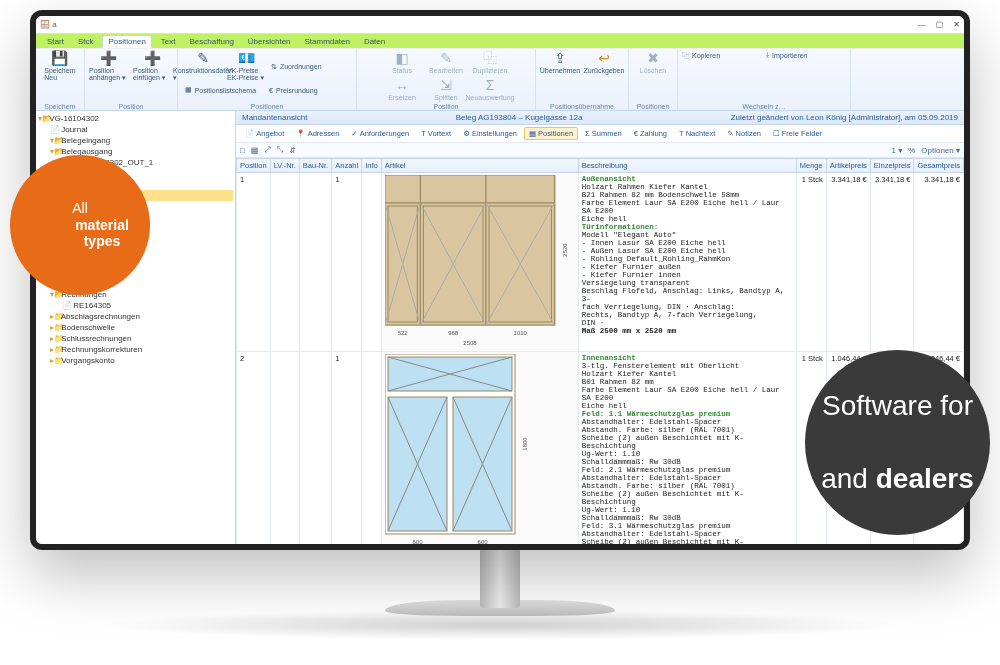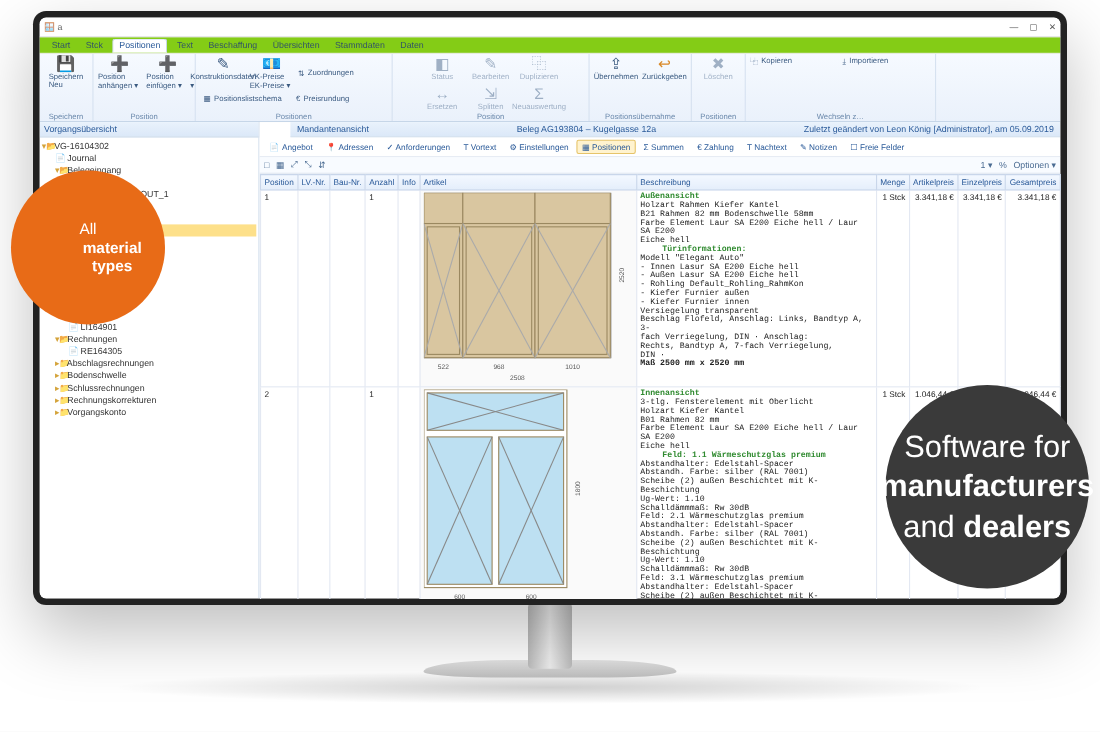--- a/index.html
+++ b/index.html
@@ -68,21 +68,21 @@
     align-items: center;
     justify-content: space-between;
     padding: 0 4px;
     font-size: 8px;
     color: #666;
   }
   .titlebar .win-ctrls { display: flex; gap: 10px; color: #555; }
   
   .menu {
     height: 15px;
-    background: #84cc16;
+    background: #bef264;
     display: flex;
     gap: 4px;
     padding: 0 6px;
     align-items: center;
     font-size: 8px;
     border-bottom: 1px solid #eee;
   }
   .menu span { padding: 1px 5px; color: #356; cursor: pointer; }
   .menu span.active { background: #fff; border: 1px solid #c6d6e8; border-bottom-color:#fff; border-radius: 3px 3px 0 0; color:#2a5a99; }
   .ribbon {
@@ -142,21 +142,21 @@
     flex: 1;
     display: flex;
     flex-direction: column;
     background:#fff;
   }
   .breadcrumb {
     background: linear-gradient(180deg,#e9f2fc,#dbe8f8);
     font-size:8px; color:#2a5a99;
     padding:2px 6px;
     border-bottom:1px solid #c6d6e8;
-    display:flex; justify-content:space-between;margin-left:28px;
+    display:flex; justify-content:space-between;
   }
   .doc-toolbar {
     display:flex; gap:2px; padding:2px 4px; border-bottom:1px solid #e1e8f2;
     background:#fff;
   }
   .doc-toolbar .tb {
     font-size:7.5px; padding:1px 4px; border:1px solid transparent;
     border-radius:2px; color:#2a5a99; display:flex; align-items:center; gap:2px; cursor:pointer;
   }
   .doc-toolbar .tb.active { background:#fff3cf; border-color:#e6c46a; }
@@ -176,21 +176,21 @@
     border:1px solid #c9d6ea; color:#2a5a99; font-weight:normal;
     padding:2px 3px; font-size:7.5px; text-align:left; white-space:nowrap;
   }
   table.datagrid td {
     border:1px solid #e3e8f2; padding:2px 3px; vertical-align:top;
   }
   .artikel-cell { width:180px; background:#fafafa; }
   .artikel-cell svg { display:block; }
   .desc-cell { width:220px;font-family:Liberation Mono, monospace; }
   .desc-cell .greenhdr { color:#2f8a2f; font-weight:bold; }
-  .desc-cell .subhdr { color:#2f8a2f;margin-left:20px; }
+  .desc-cell .subhdr { color:#2f8a2f; }
   .desc-cell .bold { font-weight:bold; }
   td.num { text-align:right; white-space:nowrap; }
   
   .badge-orange {
     position:absolute; left:10px; top:155px; width:140px; height:140px;
     background:#e86b17; border-radius:50%; color:#fff;
     display:flex; align-items:center; justify-content:center;
     text-align:center; font-size:14px; line-height:1.2;
     font-family: "Segoe UI", sans-serif;
   }
@@ -344,21 +344,20 @@
               <span>Importieren</span>
             </div>
           </div>
           <div class="grp-label">Wechseln z…</div>
         </div>
       </div>
 
   <div class="main">
 
     <div class="treepane">
-      <div class="pane-title">Vorgangsübersicht</div>
       <div class="tree" id="tree">
             <div class="n ind0"><span class="ic">▾📂</span><span> VG-16104302</span></div>
             <div class="n ind1"><span class="ic doc">📄</span><span> Journal</span></div>
             <div class="n ind1"><span class="ic">▾📂</span><span> Belegeingang</span></div>
             <div class="n ind1"><span class="ic">▾📂</span><span> Belegausgang</span></div>
             <div class="n ind2"><span class="ic doc">📄</span><span> VG-16104302_OUT_1</span></div>
             <div class="n ind1"><span class="ic">▾📂</span><span> Angebote</span></div>
             <div class="n ind2"><span class="ic doc">📄</span><span> AG164305</span></div>
             <div class="n ind2 sel"><span class="ic doc">📄</span><span> AG193804</span></div>
             <div class="n ind1"><span class="ic">▾📂</span><span> Aufträge</span></div>
@@ -584,16 +583,16 @@
 <div class="badge-orange">
   <div>
     <span>All</span><br>
     <b>material</b><br>
     <b>types</b>
   </div>
 </div>
 <div class="badge-dark">
   <div>
     <span>Software for</span><br>
-    <b>manufacturers</b><br>
+    <br>
     <span>and</span> <b>dealers</b>
   </div>
 </div>
 
 </body></html>

